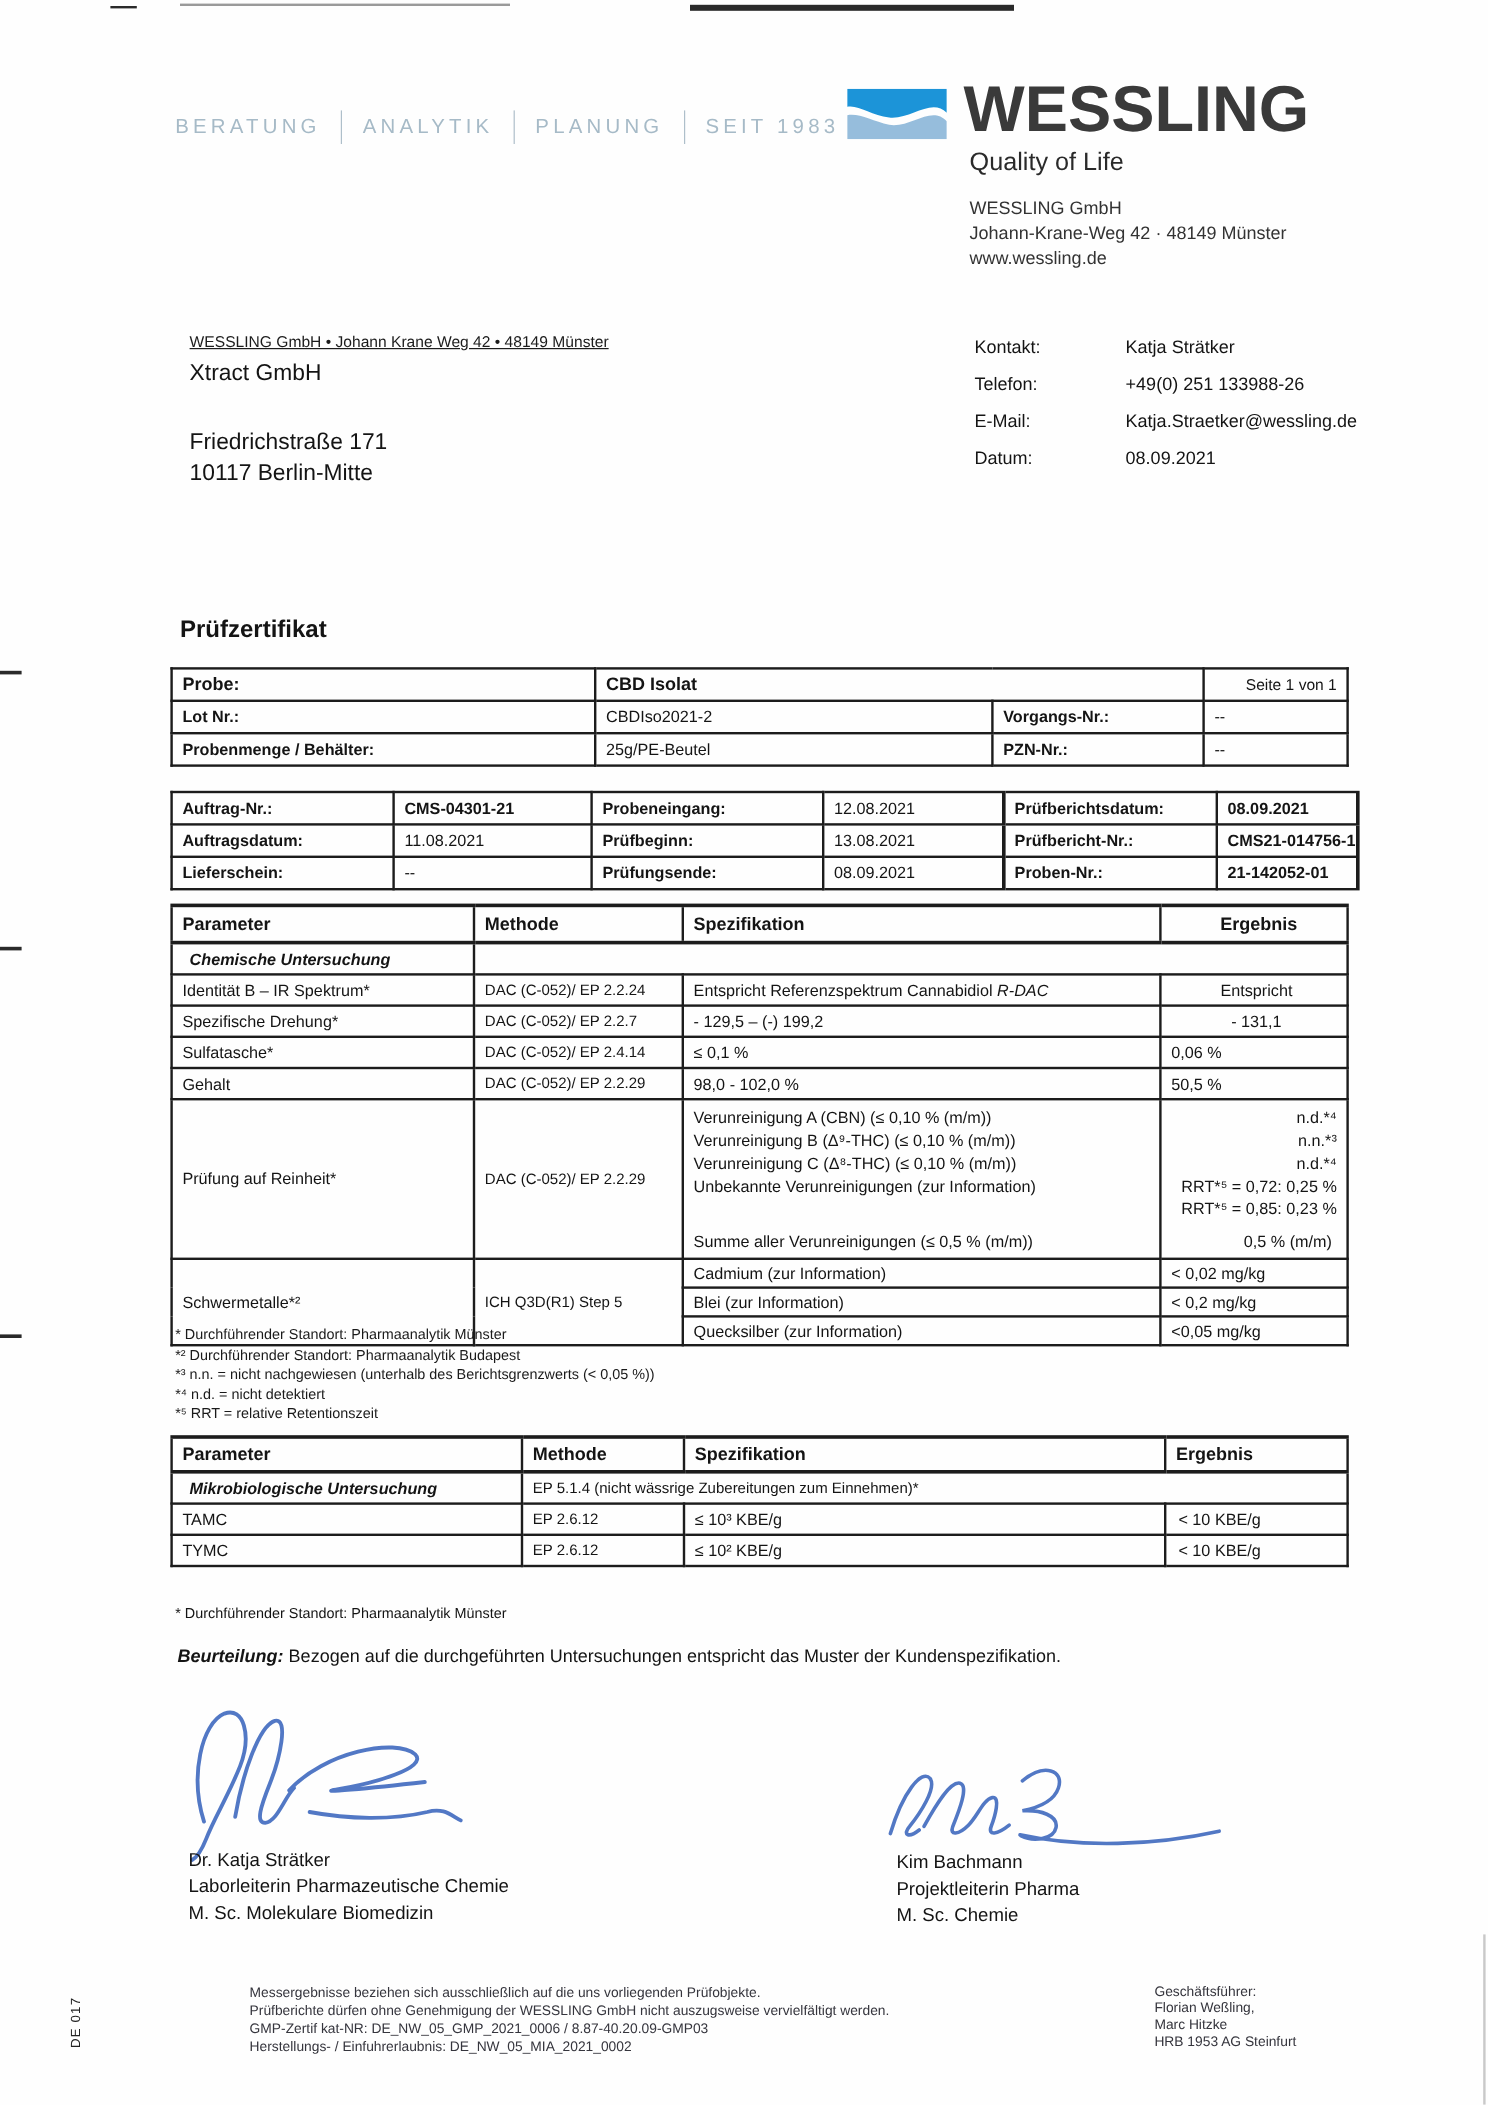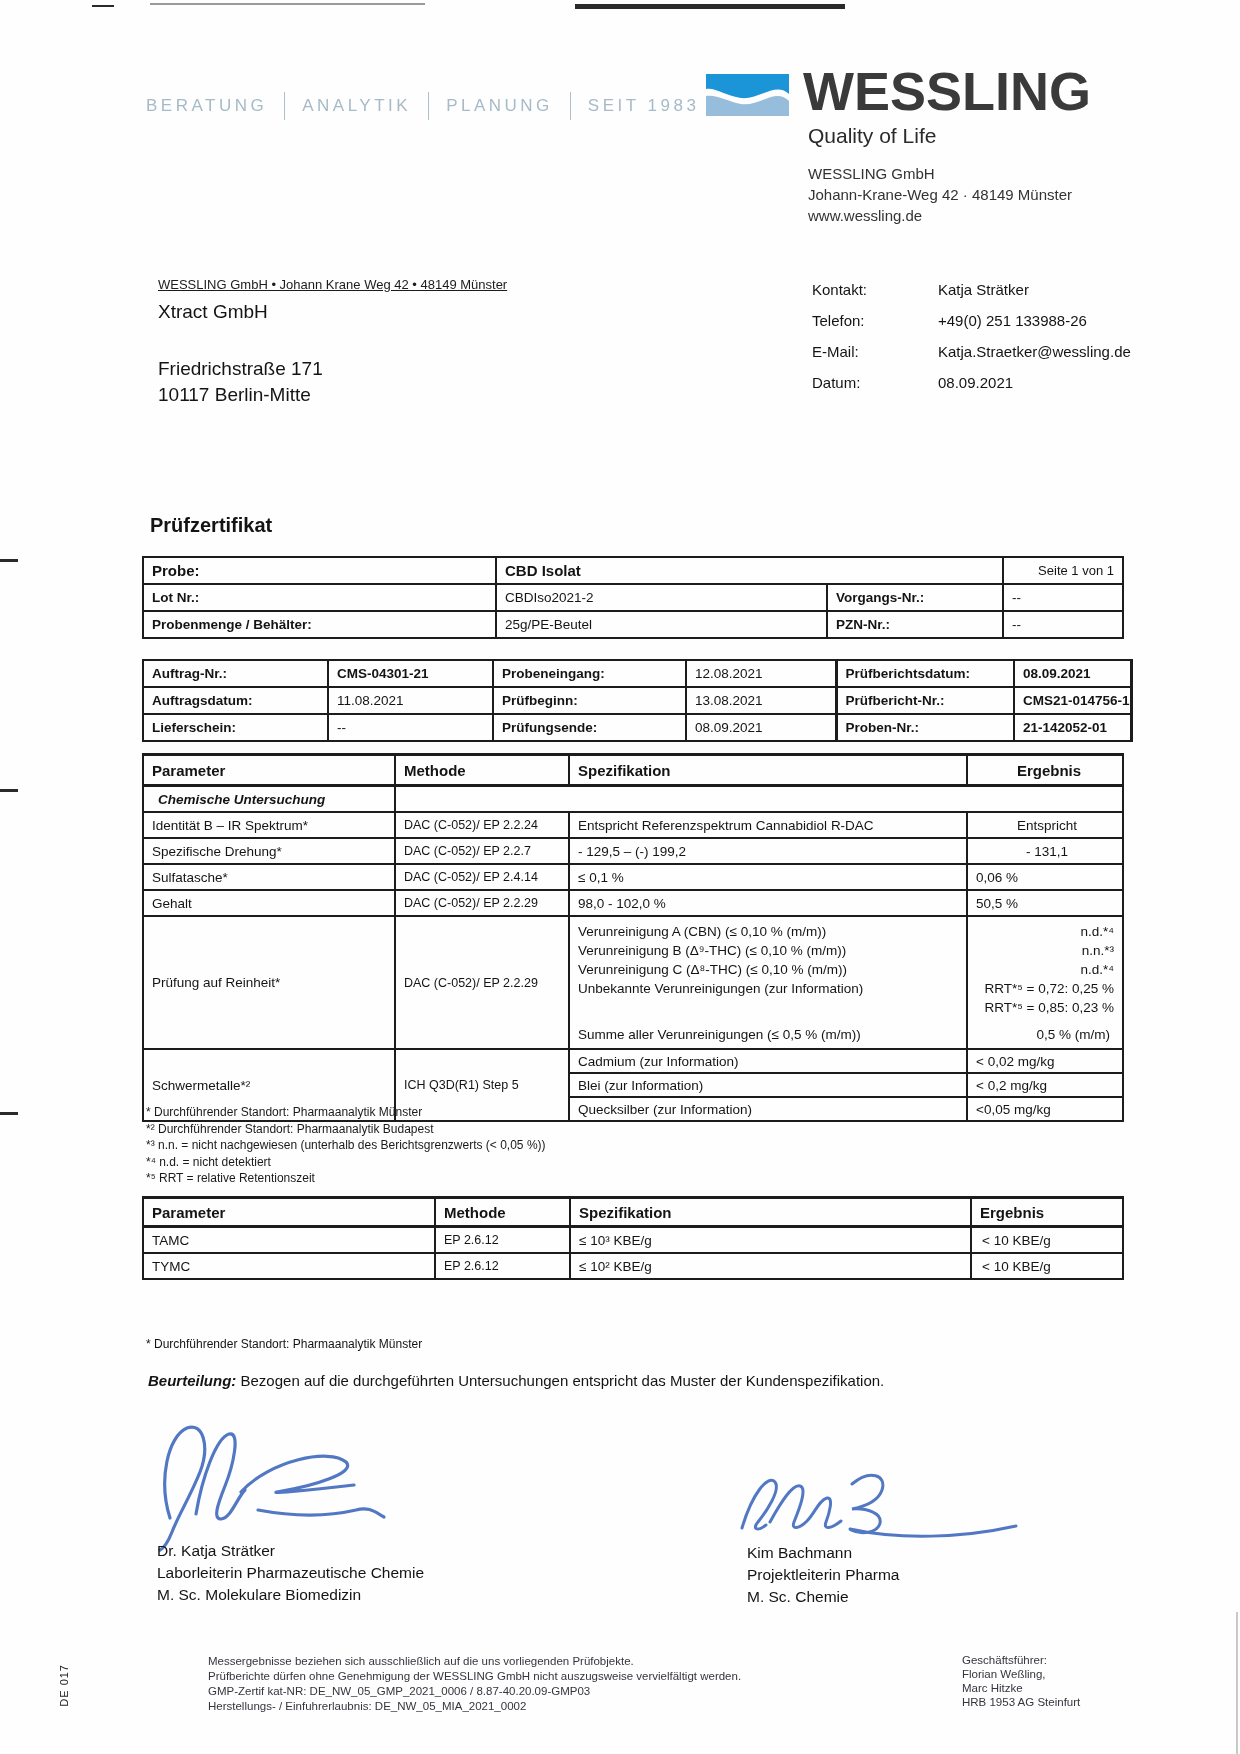--- a/index.html
+++ b/index.html
@@ -40,21 +40,21 @@
   table{border-collapse:collapse;table-layout:fixed;}
   td{padding:0 0 0 8px;overflow:hidden;white-space:nowrap;font-size:13.5px;vertical-align:middle;}
   .t1{left:142px;top:556px;}
   .t1 td{border:2px solid #1c1c1c;height:25px;}
   .t1 .big{font-size:15px;font-weight:bold;}
   .t2{left:142px;top:659px;padding-left:47px;}
   .t2 td{border:2px solid #1c1c1c;height:25px;}
   .t2 td.thick-l{border-left-width:3px;}
   .t2 td.last{border-right-width:3px;}
   .b{font-weight:bold;}
-  .it{text-align:center;}
+  .it{font-style:italic;text-align:center;}
 
   .tm{left:142px;top:753px;}
   .tm td{border:2px solid #1c1c1c;}
   .tm tr.hdr td{height:28px;font-size:15px;font-weight:bold;border-bottom-width:3px;border-top-width:3px;}
   .tm tr.sect td{height:24px;}
   .tm tr.row td{height:24px;}
   .sect-title{font-weight:bold;font-style:italic;font-size:13.5px;padding-left:14px;}
   .meth{font-size:12.5px;}
   .erg{text-align:left;padding-right:16px;}
   .erg-c{text-align:center;padding-right:4px;}
@@ -300,20 +300,24 @@
       <col style="width:152px">
     </colgroup>
   <tbody>
       <tr class="hdr">
     <td>Parameter</td>
     <td>Methode</td>
     <td>Spezifikation</td>
     <td>Ergebnis</td>
   </tr>
   <tr>
+    <td class="sect-title">Mikrobiologische Untersuchung</td>
+    <td colspan="3" class="meth">EP 5.1.4 (nicht wässrige Zubereitungen zum Einnehmen)*</td>
+  </tr>
+  <tr>
     <td>TAMC</td>
     <td class="meth">EP 2.6.12</td>
     <td>≤ 10³ KBE/g</td>
     <td class="erg-left">&lt; 10 KBE/g</td>
   </tr>
   <tr>
     <td>TYMC</td>
     <td class="meth">EP 2.6.12</td>
     <td>≤ 10² KBE/g</td>
     <td class="erg-left">&lt; 10 KBE/g</td>

